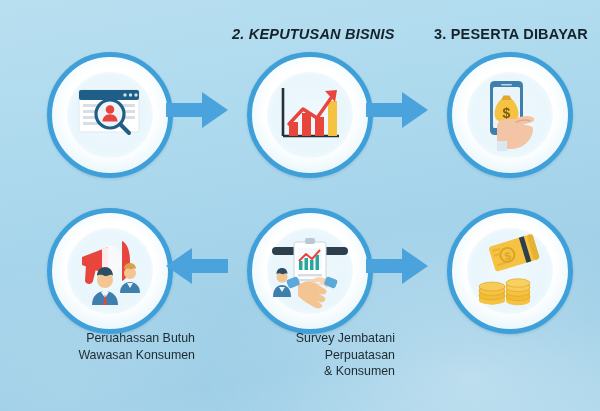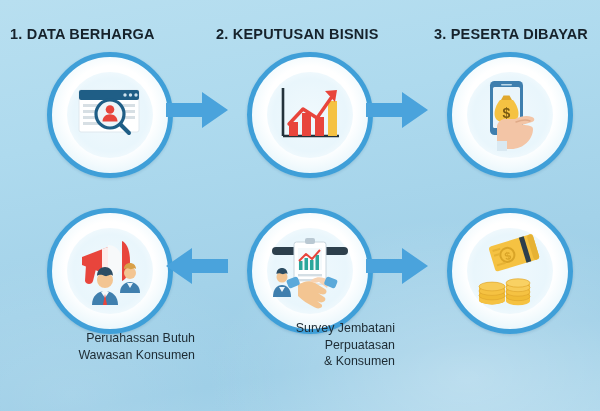--- a/index.html
+++ b/index.html
@@ -45,22 +45,21 @@
     font-size:12.4px;color:#1d2b33;line-height:16.5px;
     font-family:"Liberation Sans", sans-serif;
     white-space:pre-line;
   }
 </style>
 </head>
 <body>
 
 <div id="canvas">
 
-  <div class="hdr" style="left:10px;top:26px;">1. DATA BERHARGA</div>
-  <div class="hdr" style="left:216px;top:26px;">2. KEPUTUSAN BISNIS</div>
+  <div class="hdr" style="left:232px;top:26px;font-style:italic;">2. KEPUTUSAN BISNIS</div>
   <div class="hdr" style="left:434px;top:26px;">3. PESERTA DIBAYAR</div>
 
   <div class="circ" style="left:47px;top:52px;width:116px;height:116px;">
     <div class="inner">
       <svg width="78" height="70" viewBox="0 0 78 70">
         <rect x="8" y="10" width="60" height="42" rx="2" fill="#ffffff" stroke="#dfe8ee" stroke-width="1"></rect>
         <rect x="8" y="10" width="60" height="10" rx="2" fill="#1f5e86"></rect>
         <circle cx="54" cy="15" r="1.7" fill="#cfe3ef"></circle>
         <circle cx="59.5" cy="15" r="1.7" fill="#cfe3ef"></circle>
         <circle cx="65" cy="15" r="1.7" fill="#cfe3ef"></circle>
@@ -231,17 +230,17 @@
           <ellipse cx="48" cy="58" rx="12" ry="4.2" fill="#f5c242" stroke="#e0a82e" stroke-width=".7"></ellipse>
           <ellipse cx="48" cy="53.5" rx="12" ry="4.2" fill="#f7cb57" stroke="#e0a82e" stroke-width=".7"></ellipse>
           <ellipse cx="48" cy="49" rx="12" ry="4.2" fill="#f9d163" stroke="#e0a82e" stroke-width=".7"></ellipse>
         </g>
       </svg>
     </div>
   </div>
 
   <div class="cap" style="left:15px;top:330px;width:180px;">Peruahassan Butuh
 Wawasan Konsumen</div>
-  <div class="cap" style="left:215px;top:320px;width:180px;">Survey Jembatani
+  <div class="cap" style="left:215px;top:330px;width:180px;">Survey Jembatani
 Perpuatasan
 &amp; Konsumen</div>
 
 </div>
 
 </body></html>

